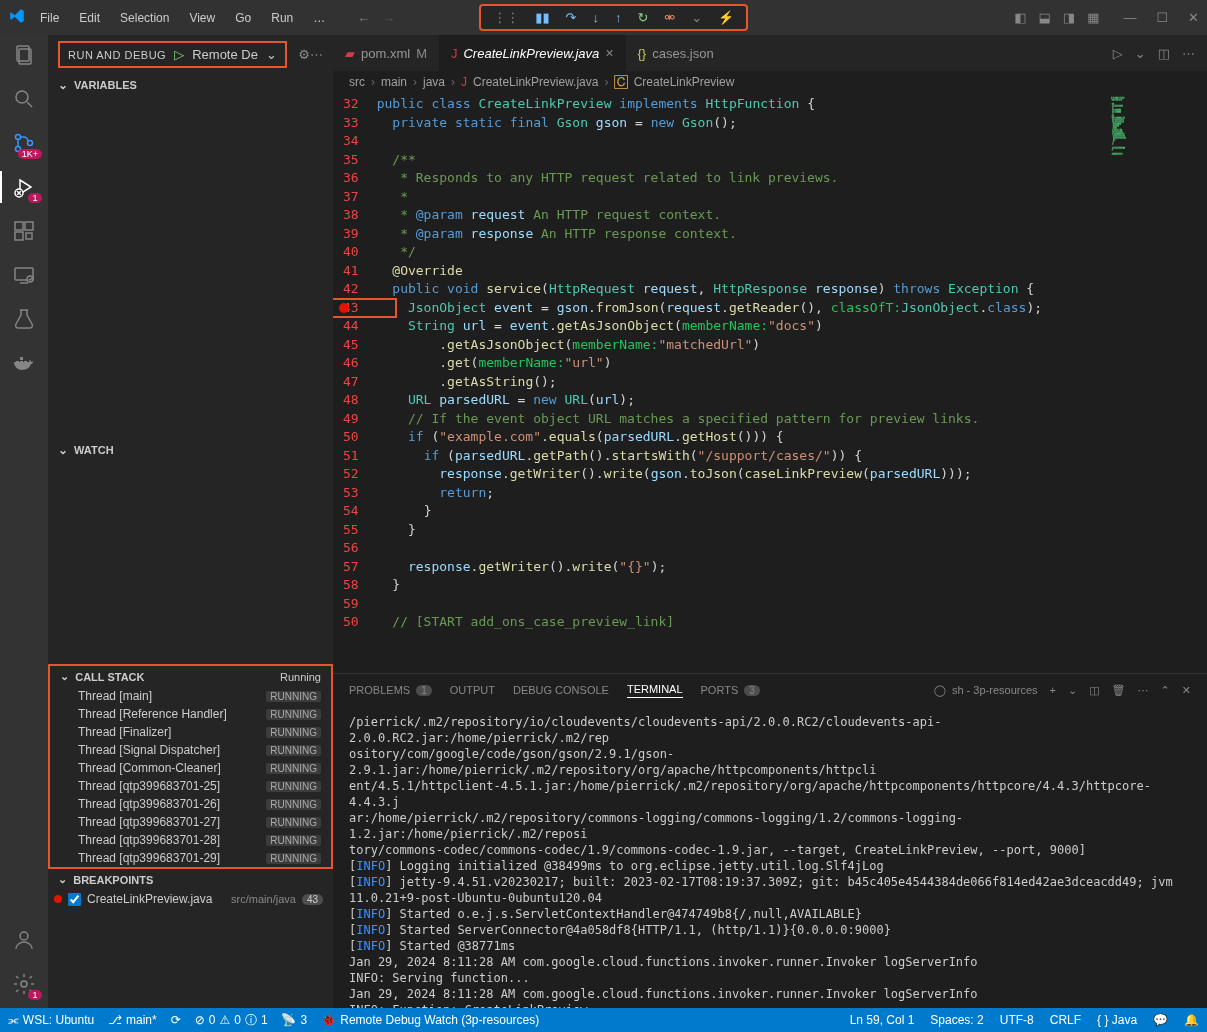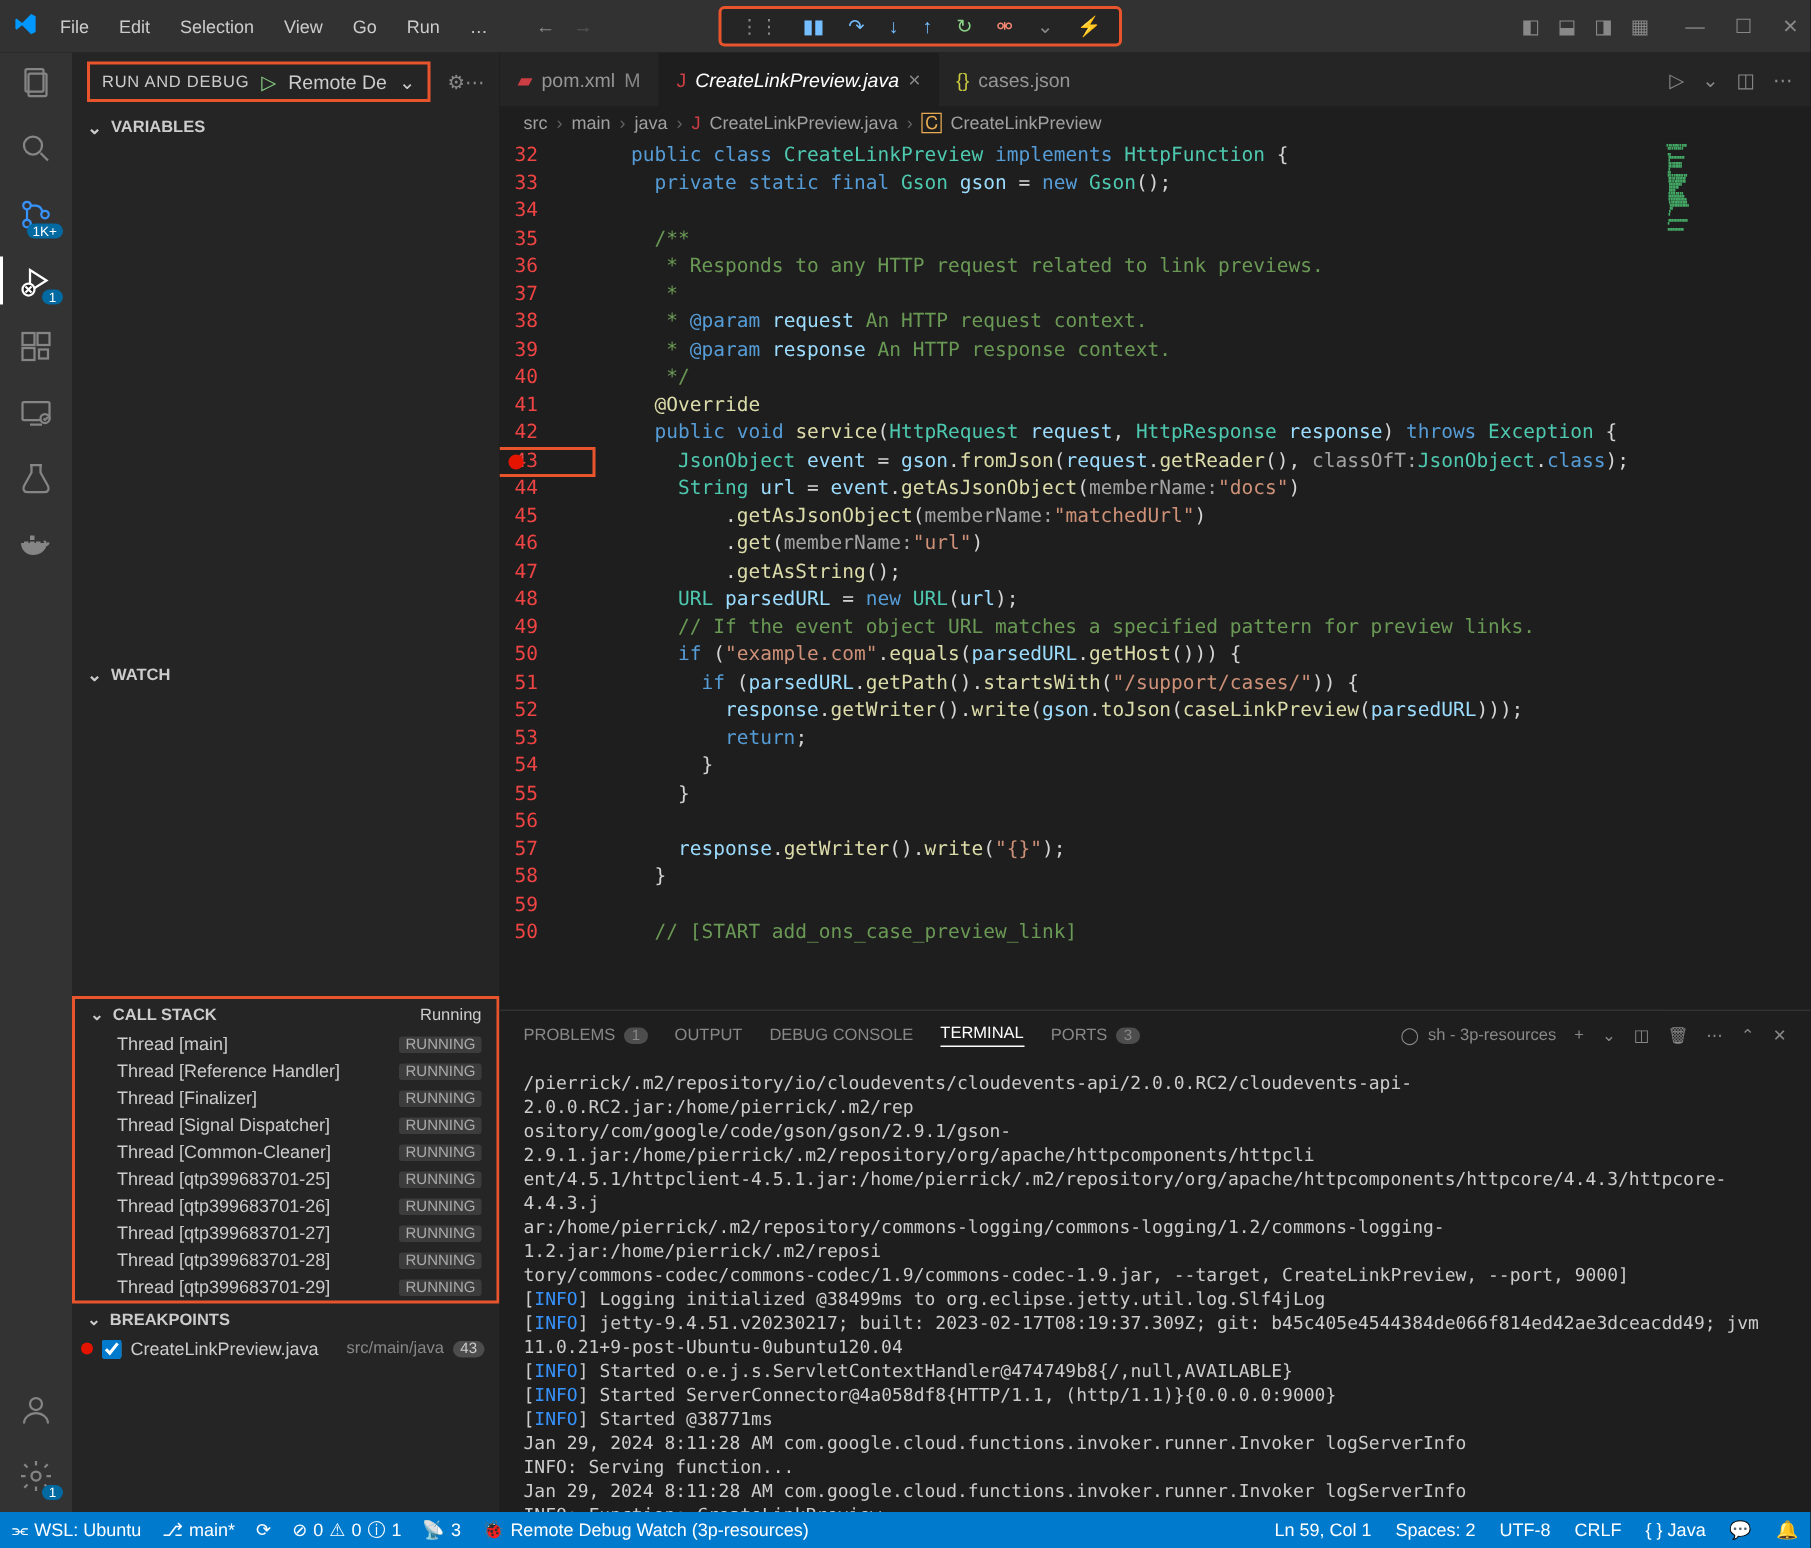--- a/index.html
+++ b/index.html
@@ -34,21 +34,21 @@
 
 
 .activitybar {
   width: 48px; background: #333333;
   display: flex; flex-direction: column; align-items: center; padding-top: 8px; gap: 20px;
 }
 .activitybar .ab-icon { width: 24px; height: 24px; color: #858585; position: relative; cursor: pointer; }
 .activitybar .ab-icon.active { color: #fff; }
 .activitybar .ab-icon.active::before { content: ''; position: absolute; left: -12px; top: -4px; width: 2px; height: 32px; background: #fff; }
 .activitybar .badge {
-  position: absolute; bottom: -4px; right: -6px; background: #0369a1;
+  position: absolute; bottom: -4px; right: -6px; background: #be185d;
   color: #fff; border-radius: 8px; font-size: 9px; padding: 0 4px; min-width: 14px; text-align: center;
 }
 .activitybar .bottom { margin-top: auto; margin-bottom: 12px; display: flex; flex-direction: column; gap: 20px; }
 
 
 .sidebar {
   width: 285px; background: #252526; display: flex; flex-direction: column;
 }
 .sidebar-header {
   display: flex; align-items: center; padding: 6px 10px; gap: 0;
@@ -135,36 +135,36 @@
 }
 .gutter .ln { height: 18.5px; }
 .gutter .bp-marker {
   position: absolute; left: 6px; width: 10px; height: 10px;
   border-radius: 50%; background: #e51400;
 }
 .gutter .bp-box {
   border: 2px solid #e8552c; position: absolute; left: -10px;
   width: 74px; height: 20px;
 }
-.code { flex: 1; padding: 2px 0; white-space: pre; overflow: hidden; margin-left: 44px; }
+.code { flex: 1; padding: 2px 0; white-space: pre; overflow: hidden; }
 .code .cl { height: 18.5px; }
 
 .minimap { width: 100px; background: #1e1e1e; padding: 4px; font-size: 1.5px; line-height: 2px; color: #4a6; overflow: hidden; }
 
 
 .kw { color: #569cd6; }
 .cls { color: #4ec9b0; }
 .fn { color: #dcdcaa; }
 .str { color: #ce9178; }
 .com { color: #6a9955; }
 .doc { color: #6a9955; }
 .tag { color: #569cd6; }
 .var { color: #9cdcfe; }
 .pl { color: #d4d4d4; }
-.param { color: #a3a3a3; }
+.param { color: #22c55e; }
 
 
 .panel {
   height: 335px; background: #1e1e1e; border-top: 1px solid #333;
   display: flex; flex-direction: column;
 }
 .panel-tabs {
   display: flex; align-items: center; gap: 18px; padding: 0 16px; height: 32px;
   font-size: 11px; color: #888;
 }

